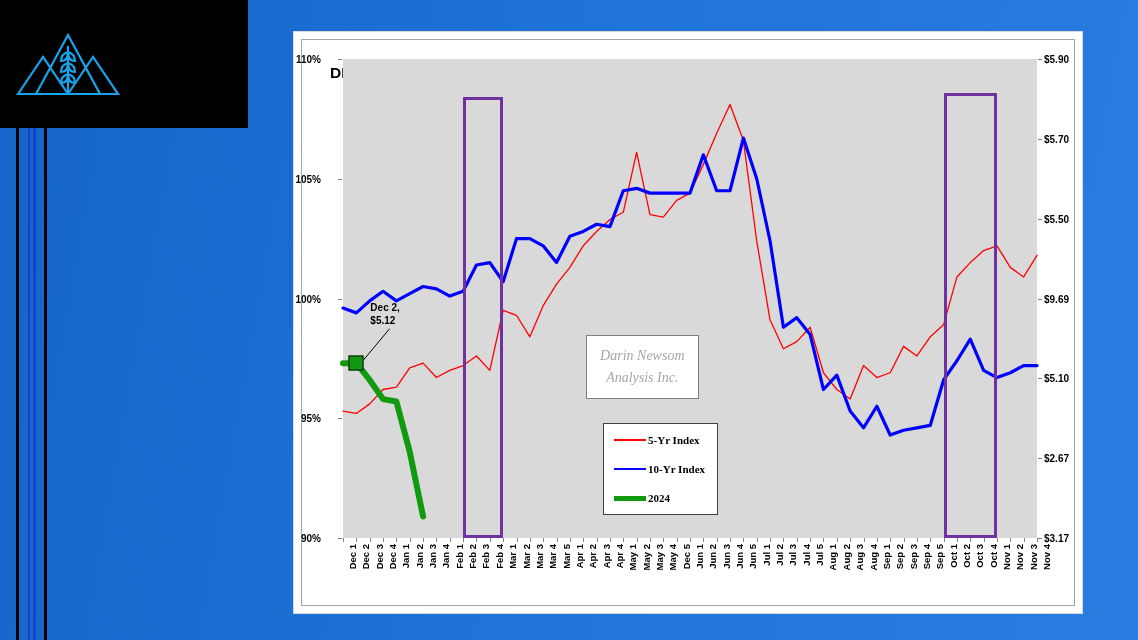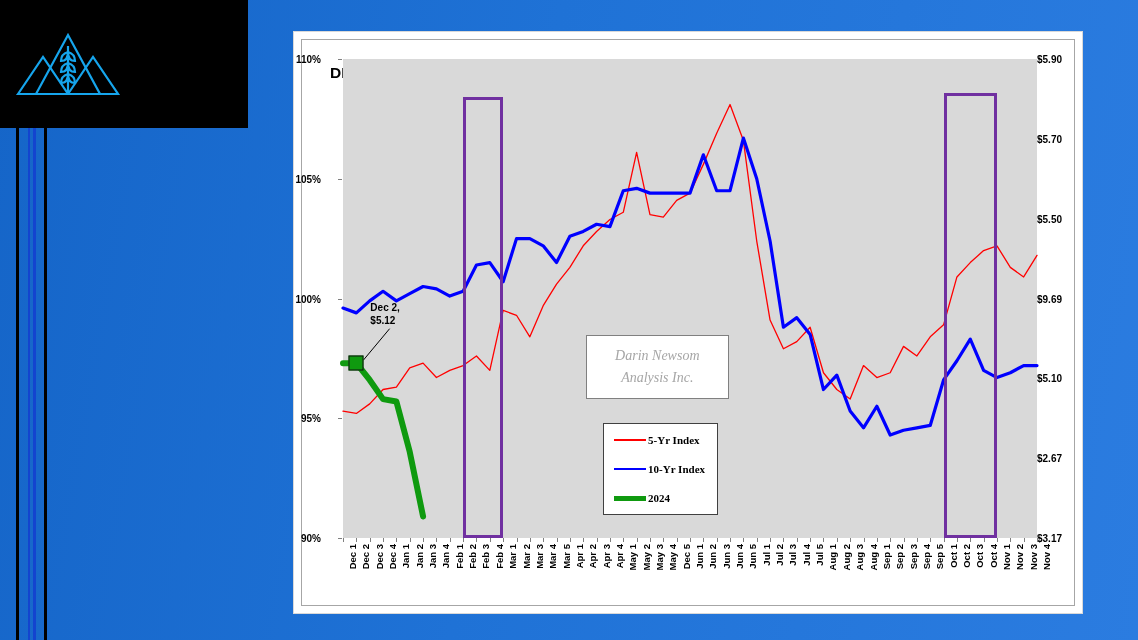--- a/index.html
+++ b/index.html
@@ -60,21 +60,21 @@
     background: #d9d9d9;
   }
 
   
   .axis-label {
     position: absolute;
     font-size: 10px; font-weight: bold; color: #000;
     white-space: nowrap;
   }
   .axis-label.left  { right: 100%; margin-right: 22px; transform: translateY(-50%); text-align: right; }
-  .axis-label.right { left: 100%;  margin-left: 0;  transform: translateY(-50%); text-align: left; }
+  .axis-label.right { left: 100%;  margin-left: 7px;  transform: translateY(-50%); text-align: left; }
   .tick {
     position: absolute; width: 4px; height: 1px; background: #7f7f7f;
   }
   .tick.left  { right: 100%; margin-right: 1px; }
   .tick.right { left: 100%;  margin-left: 1px; }
 
   .xtick {
     position: absolute; top: 100%; width: 1px; height: 4px; background: #7f7f7f;
   }
   .xlabel {
@@ -118,21 +118,21 @@
     background: #0f9a0f;
     border: 1.5px solid #111;
     transform: translate(-50%, -50%);
   }
 
   
   .watermark {
     position: absolute;
     background: #ffffff;
     border: 1px solid #808080;
-    padding: 9px 28px;
+    padding: 9px 13px;
     text-align: center;
     font-family: "Liberation Serif", serif;
     font-style: italic;
     font-size: 14px;
     line-height: 22px;
     color: #a6a6a6;
   }
 
   
   .legend {

